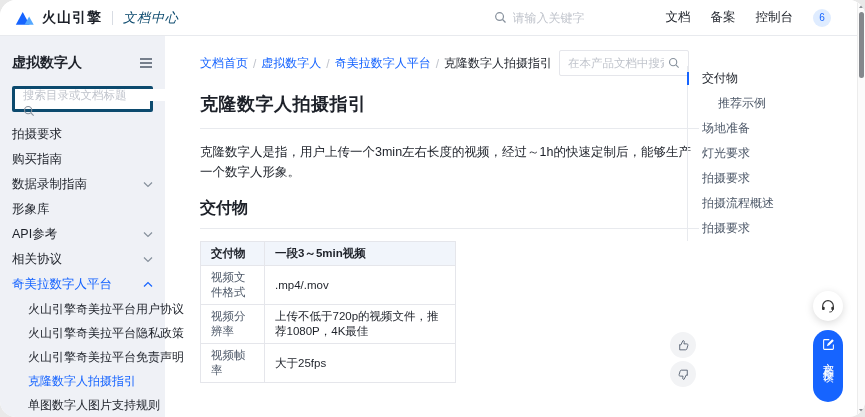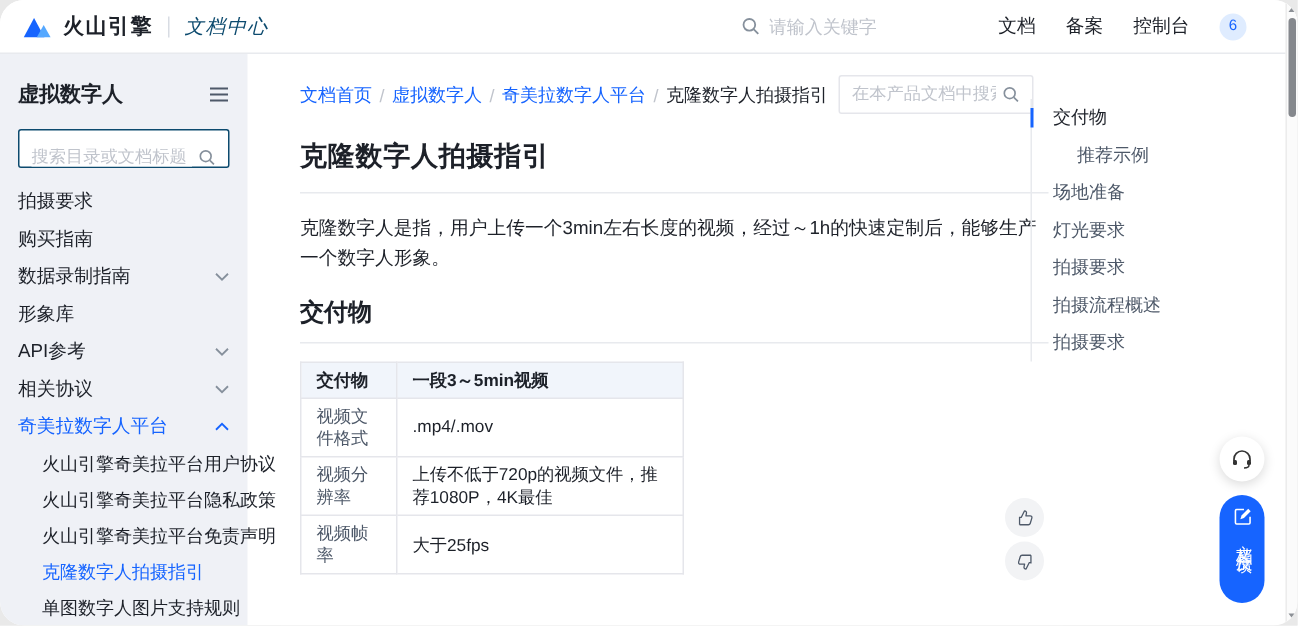--- a/index.html
+++ b/index.html
@@ -42,22 +42,22 @@
   .sb-down { bottom:4px; border-top:4px solid #8c9096; }
   .sb-thumb { position:absolute; top:12px; left:1px; width:5px; height:66px; background:#85888d; border-radius:3px; }
   
   .sidebar {
     position:absolute; top:36px; left:0; bottom:0; width:165px;
     background:#eff1f6; padding:18px 12px 0 12px;
   }
   .sidebar-head { display:flex; align-items:center; justify-content:space-between; }
   .sidebar-title { font-size:14px; font-weight:bold; color:#1d2129; }
   .sidebar-search {
-    margin-top:14px; height:26px; background:#fff; border:1px solid #0c4a6e; border-radius:2px;
-    display:flex; align-items:flex-end; padding:0 8px; gap:4px;
+    margin-top:14px; height:26px; background:#fff; border:3px solid #0c4a6e; border-radius:2px;
+    display:flex; align-items:flex-start; padding:0 8px; gap:4px;flex-direction:column;
   }
   .sidebar-search input {
     border:none; outline:none; flex:1; min-width:0; font-size:11.5px; font-family:inherit; color:#1d2129;
   }
   .sidebar-search input::placeholder { color:#c0c4cc; }
   .side-nav { list-style:none; margin-top:10px; }
   .side-nav li {
     height:25px; display:flex; align-items:center; justify-content:space-between;
     font-size:12.5px; color:#1d2129; cursor:pointer;
   }

